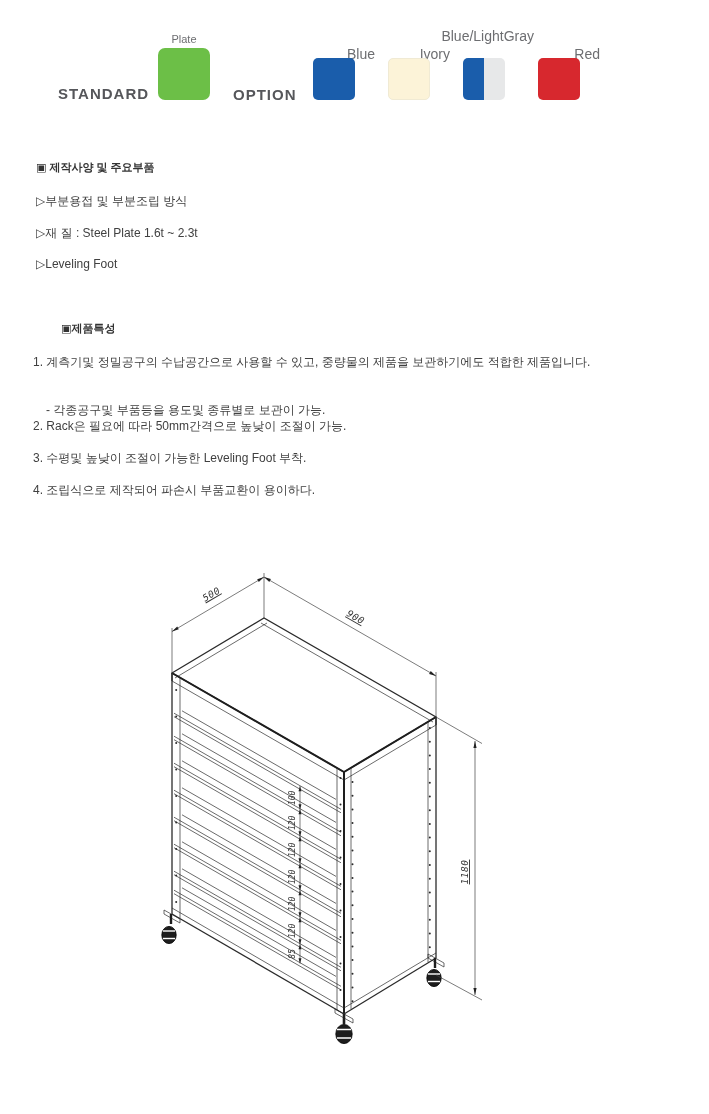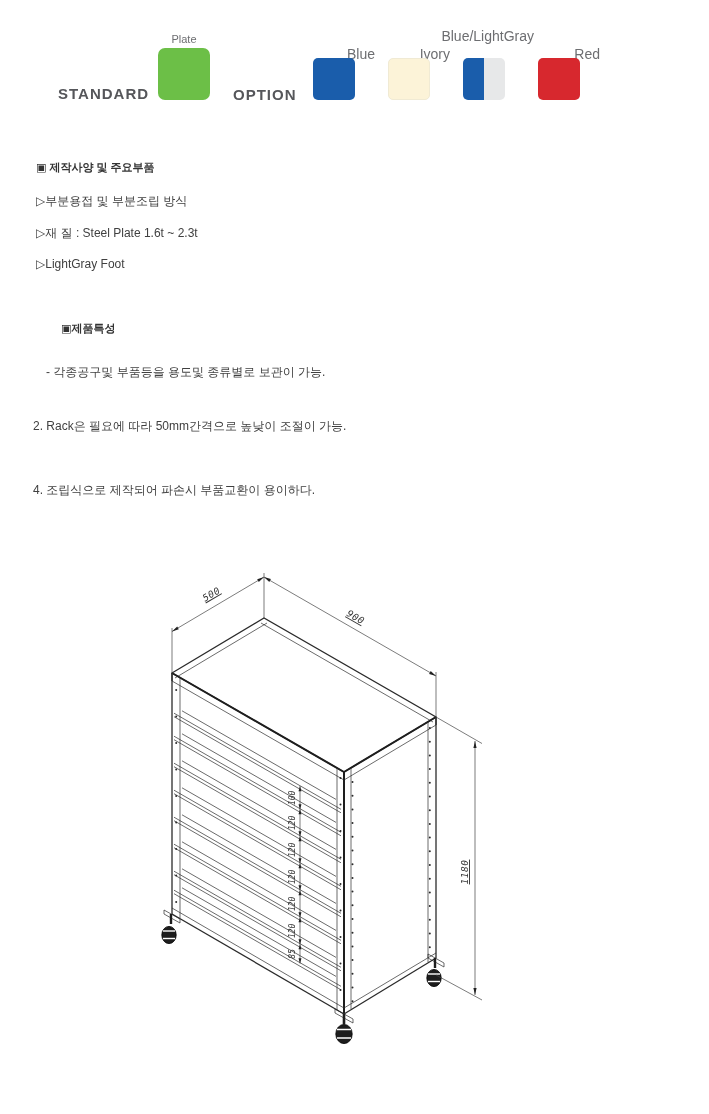--- a/index.html
+++ b/index.html
@@ -50,25 +50,27 @@
     <div style="background: rgb(26, 93, 171);"></div>
     <div style="background: rgb(231, 232, 233);"></div>
   </div>
 
   <div class="abs swatch-name" style="left:518px;top:46px;width:82px;">Red</div>
   <div class="abs swatch" style="left: 538px; top: 58px; width: 42px; height: 42px; background: rgb(215, 40, 46);"></div>
 
   <div class="abs sec-title" style="left:36px;top:160px;">▣ 제작사양 및 주요부품</div>
   <div class="abs body-line" style="left:36px;top:193px;text-align:center;">▷부분용접 및 부분조립 방식</div>
   <div class="abs body-line" style="left:36px;top:225px;">▷재 질 : Steel Plate 1.6t ~ 2.3t</div>
-  <div class="abs body-line" style="left:36px;top:257px;">▷LightGray Foot</div>
+  <div class="abs body-line" style="left:36px;top:257px;">▷Leveling Foot</div>
 
   <div class="abs sec-title" style="left:33px;top:321px;margin-left:28px;">▣제품특성</div>
-  <div class="abs body-line" style="left:46px;top:364px;">- 각종공구및 부품등을 용도및 종류별로 보관이 가능.</div>
+  <div class="abs body-line" style="left:33px;top:354px;">1. 계측기및 정밀공구의 수납공간으로 사용할 수 있고, 중량물의 제품을 보관하기에도 적합한 제품입니다.</div>
+  <div class="abs body-line" style="left:46px;top:402px;">- 각종공구및 부품등을 용도및 종류별로 보관이 가능.</div>
   <div class="abs body-line" style="left:33px;top:418px;">2. Rack은 필요에 따라 50mm간격으로 높낮이 조절이 가능.</div>
+  <div class="abs body-line" style="left:33px;top:450px;">3. 수평및 높낮이 조절이 가능한 Leveling Foot 부착.</div>
   <div class="abs body-line" style="left:33px;top:482px;">4. 조립식으로 제작되어 파손시 부품교환이 용이하다.</div>
 
   <svg class="abs" style="left:0;top:0;" width="709" height="1114" viewBox="0 0 709 1114">
 
     <g>
       <polygon points="172,673 264,618 436,717 344,772" fill="#ffffff" class="ln-med" stroke="#2b2b2b"></polygon>
       <line x1="175" y1="678" x2="267" y2="623" class="ln"></line>
       <line x1="261" y1="623" x2="433" y2="722" class="ln"></line>
       <line x1="172" y1="673" x2="344" y2="772" class="ln-thick"></line>
       <line x1="344" y1="772" x2="436" y2="717" class="ln-thick"></line>

